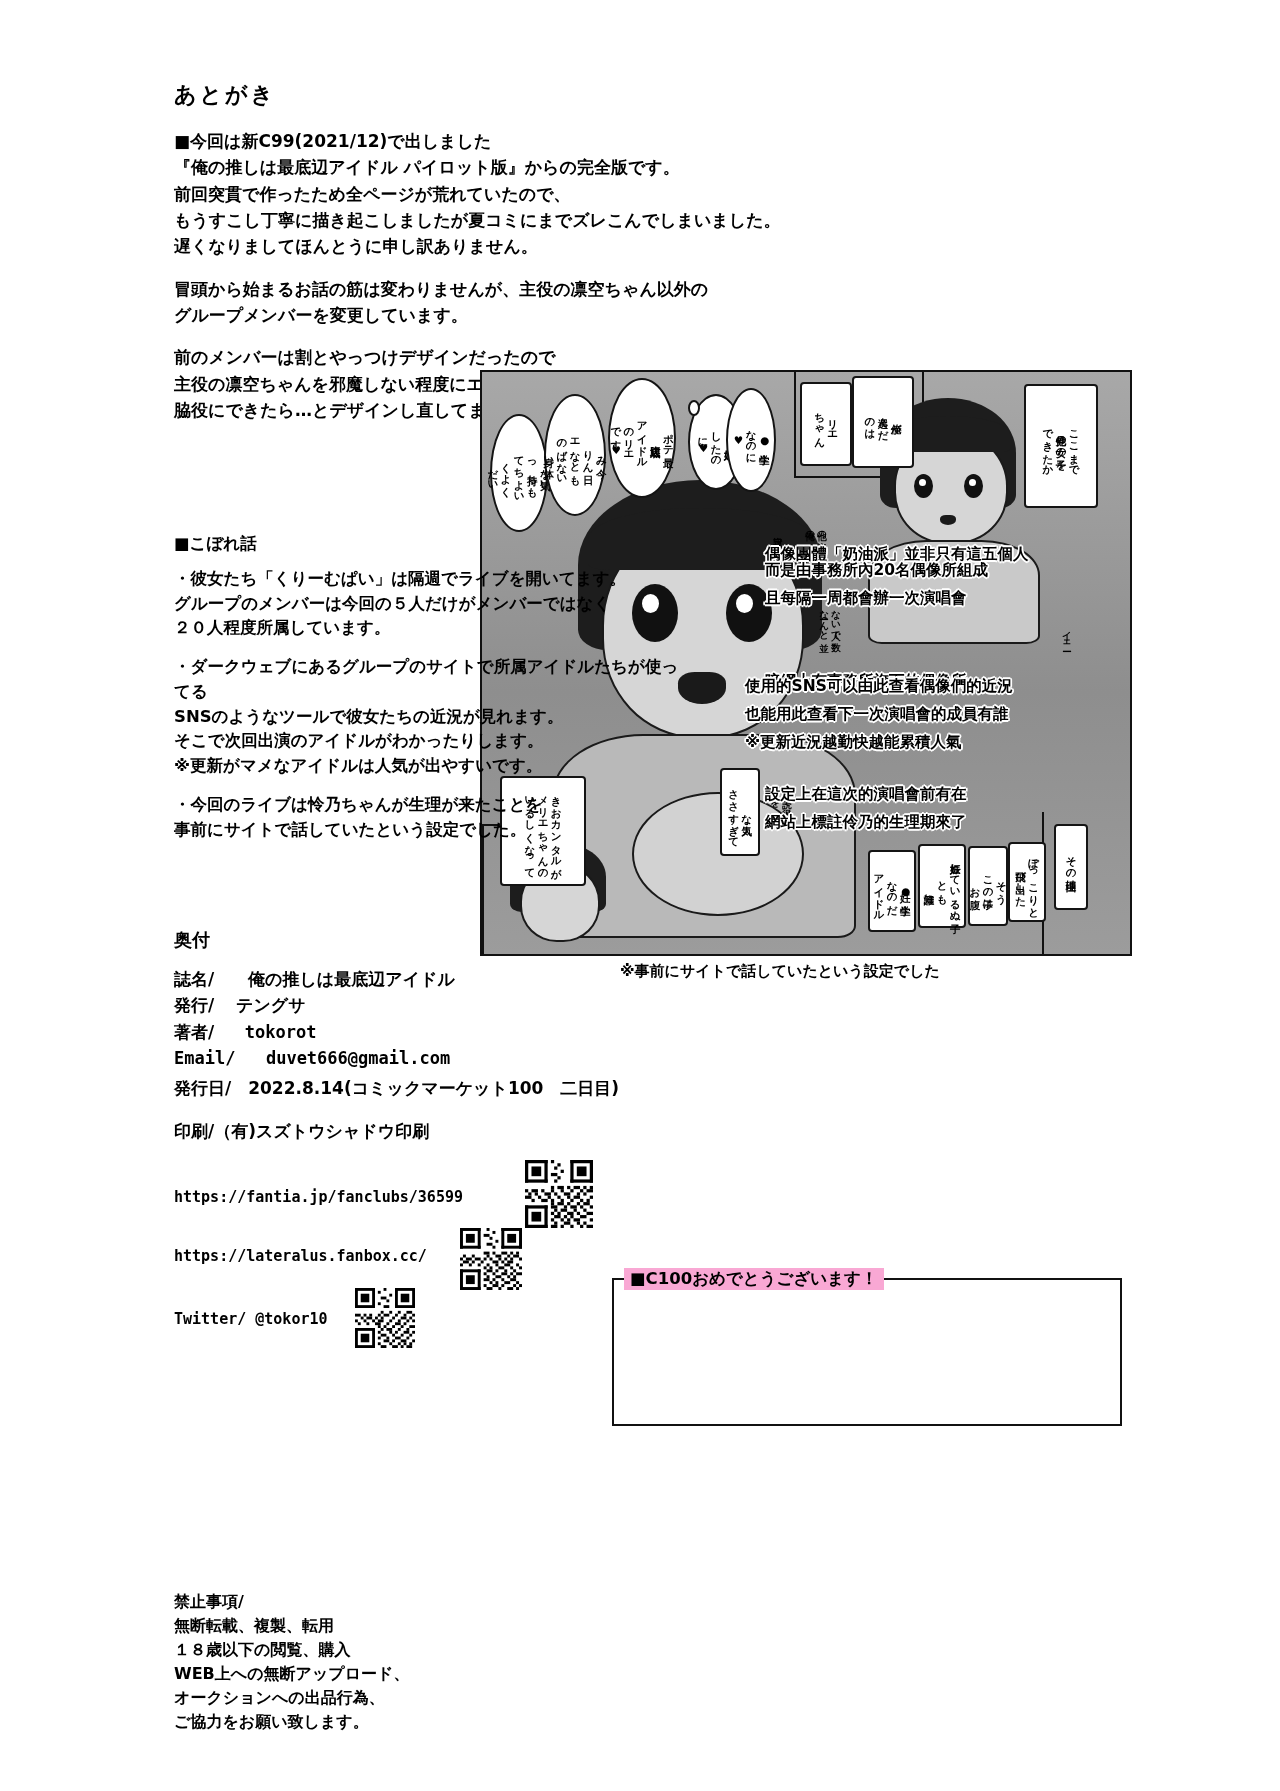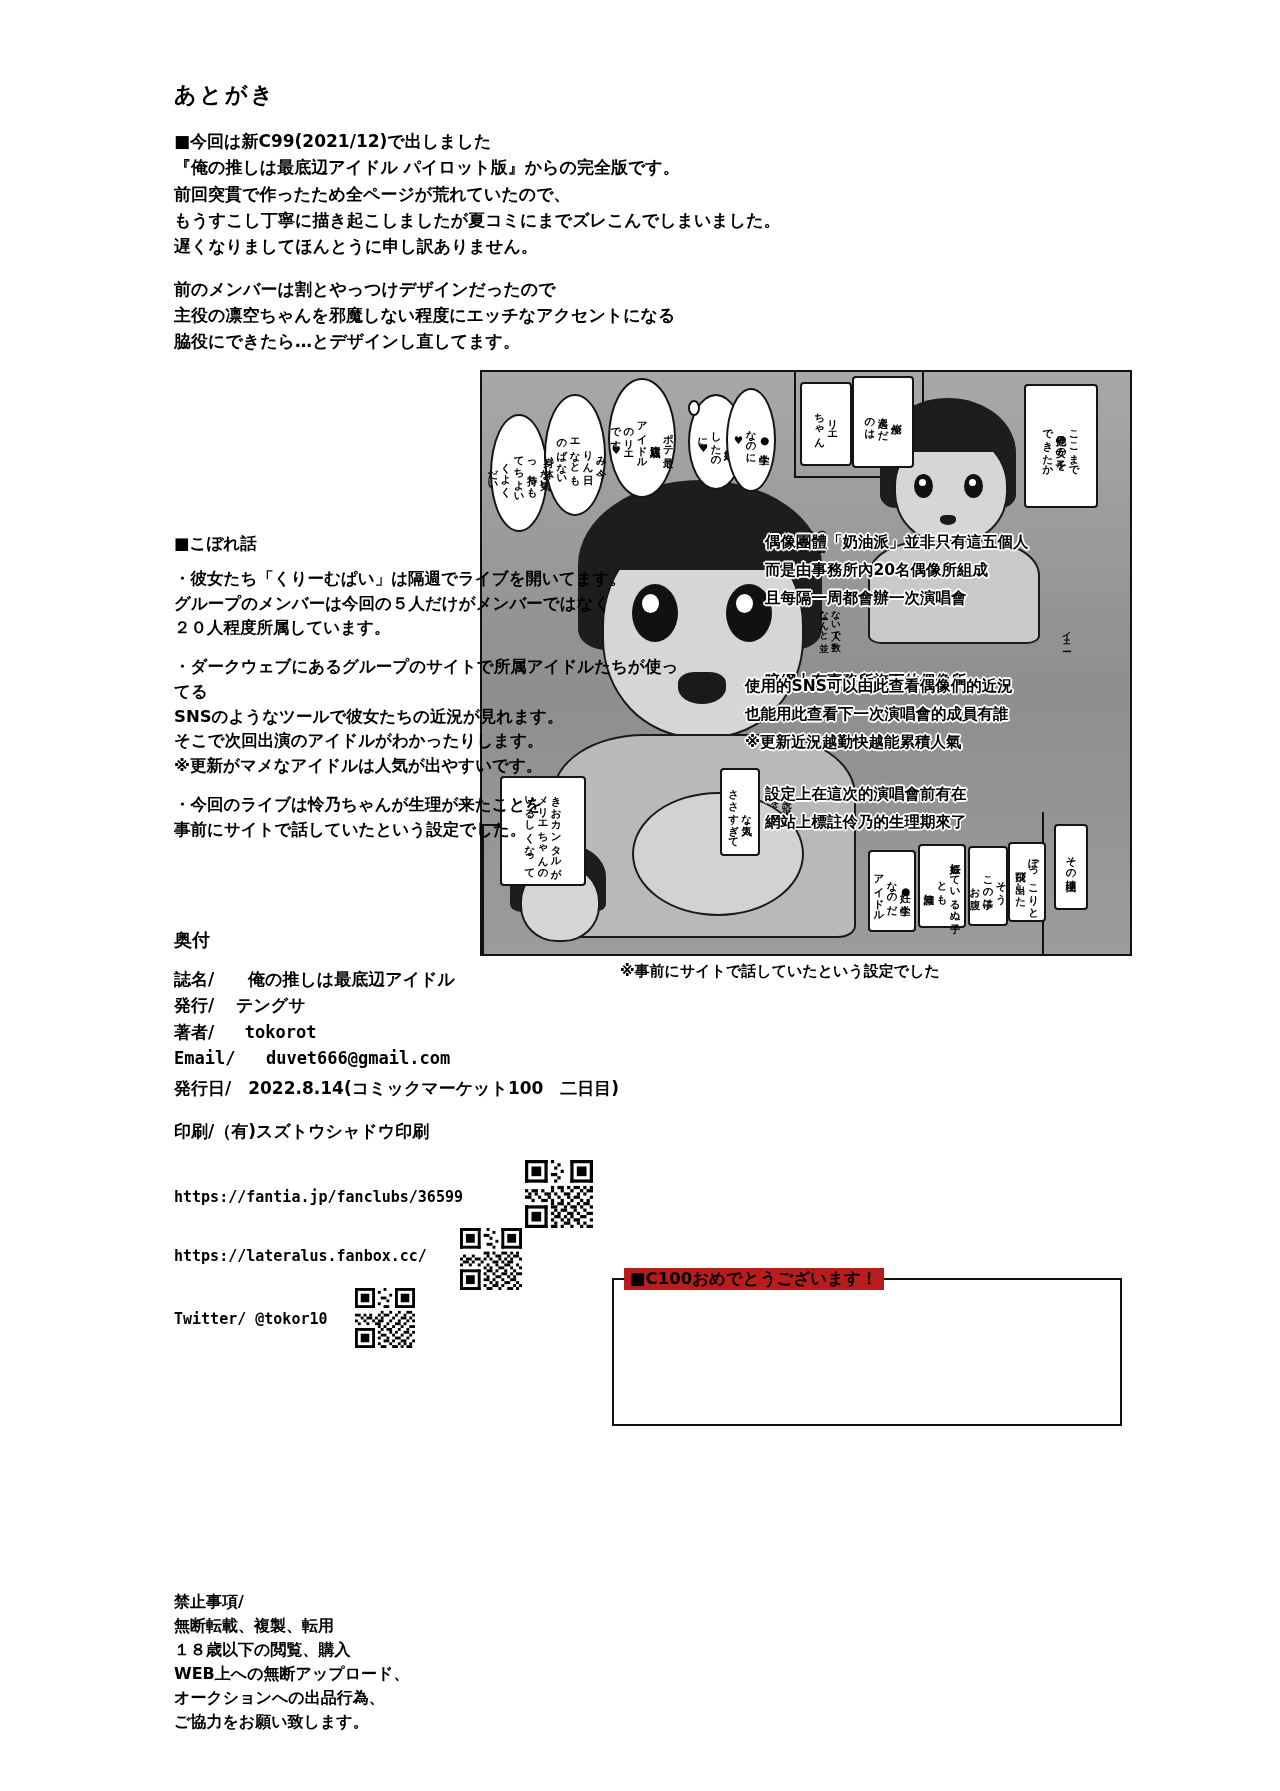--- a/index.html
+++ b/index.html
@@ -232,21 +232,21 @@
   #c100-box {
     position: absolute;
     left: 612px; top: 1278px;
     width: 510px; height: 148px;
     border: 2px solid #111;
     box-sizing: border-box;
   }
   #c100-title {
     position: absolute;
     left: 624px; top: 1268px;
-    background: #b91c1c;
+    background: #f9a8d4;
     padding: 0 6px;
     font-size: 16.5px;
     font-weight: bold;
   }
   #c100-body {
     position: absolute;
     left: 634px; top: 1305px;
     width: 480px;
     font-size: 16px;
     line-height: 1.45;
@@ -268,20 +268,22 @@
 <div class="page">
 
   <div id="afterword-title" class="jp">あとがき</div>
 
   <div id="intro-block" class="jp">
     <div class="para" style="white-space: pre-line;">■今回は新C99(2021/12)で出しました
 『俺の推しは最底辺アイドル パイロット版』からの完全版です。
 前回突貫で作ったため全ページが荒れていたので、
 もうすこし丁寧に描き起こしましたが夏コミにまでズレこんでしまいました。
 遅くなりましてほんとうに申し訳ありません。</div>
+    <div class="para" style="white-space: pre-line;">冒頭から始まるお話の筋は変わりませんが、主役の凛空ちゃん以外の
+グループメンバーを変更しています。</div>
     <div class="para" style="white-space: pre-line;">前のメンバーは割とやっつけデザインだったので
 主役の凛空ちゃんを邪魔しない程度にエッチなアクセントになる
 脇役にできたら…とデザインし直してます。</div>
   </div>
 
   <div id="kobore-block" class="jp">
     <div class="head">■こぼれ話</div>
     <div class="para" style="white-space: pre-line;">・彼女たち「くりーむぱい」は隔週でライブを開いてます。
 グループのメンバーは今回の５人だけがメンバーではなく
 ２０人程度所属しています。</div>
@@ -416,21 +418,21 @@
       </div>
     <div class="bubble rect" style="left:526px; top:470px; width:38px; height:80px;">
         <span style="white-space: pre-line;">ぽっこりと
 飛び出した</span>
       </div>
     <div class="bubble rect" style="left:572px; top:452px; width:34px; height:86px;">
         <span style="white-space: pre-line;">その理由は</span>
       </div>
   </div>
 
-  <div class="cn-overlay jp" style="left:765px; top:530px;">偶像團體「奶油派」並非只有這五個人</div>
+  <div class="cn-overlay jp" style="left:765px; top:542px;">偶像團體「奶油派」並非只有這五個人</div>
   <div class="cn-overlay jp" style="left:765px; top:558px;">而是由事務所內20名偶像所組成</div>
   <div class="cn-overlay jp" style="left:765px; top:586px;">且每隔一周都會辦一次演唱會</div>
   <div class="cn-overlay jp" style="left:765px; top:646px;margin-top:23px;">暗網上有事務所旗下的偶像所</div>
   <div class="cn-overlay jp" style="left:745px; top:674px;">使用的SNS可以由此查看偶像們的近況</div>
   <div class="cn-overlay jp" style="left:745px; top:702px;">也能用此查看下一次演唱會的成員有誰</div>
   <div class="cn-overlay jp" style="left:745px; top:730px;">※更新近況越勤快越能累積人氣</div>
   <div class="cn-overlay jp" style="left:765px; top:782px;">設定上在這次的演唱會前有在</div>
   <div class="cn-overlay jp" style="left:765px; top:810px;">網站上標註伶乃的生理期來了</div>
 
   <div id="panel-caption" class="jp">※事前にサイトで話していたという設定でした</div>

